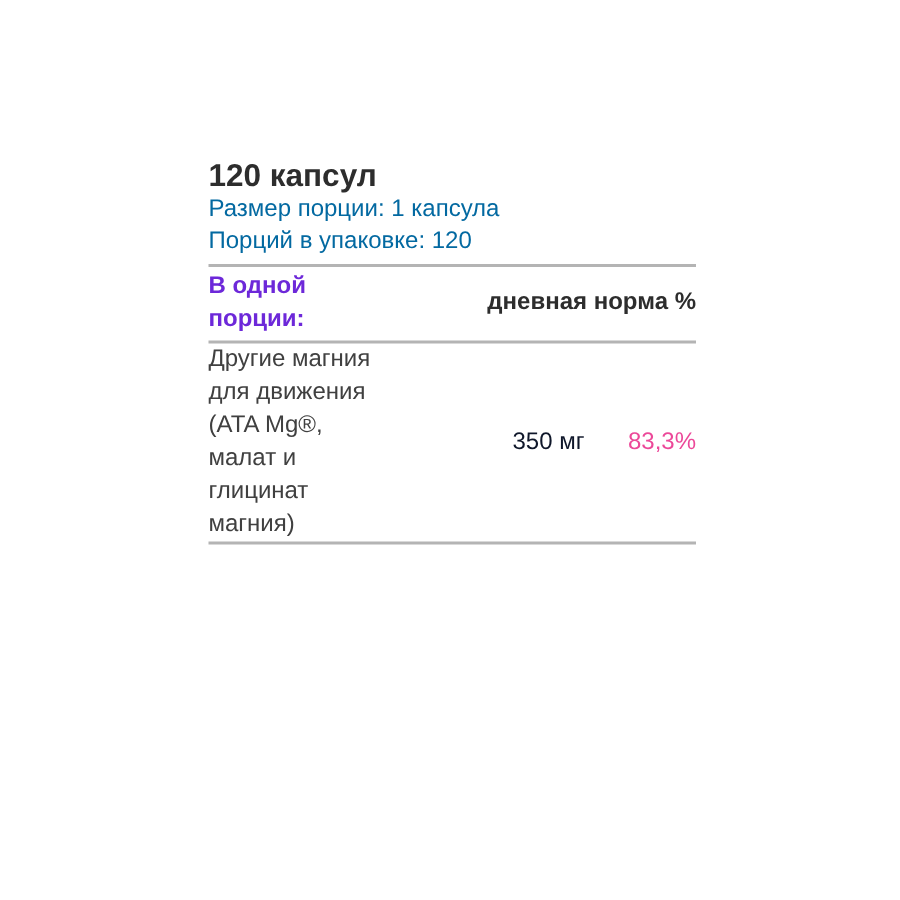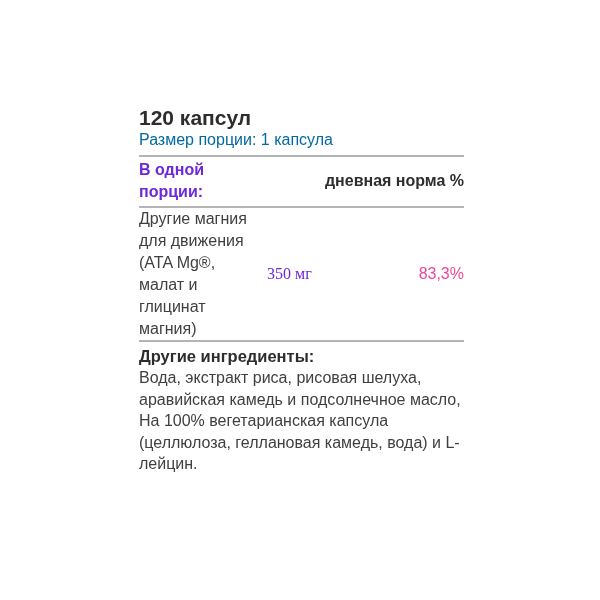--- a/index.html
+++ b/index.html
@@ -63,23 +63,22 @@
     display: grid;
     grid-template-columns: 128px 1fr auto;
     align-items: center;
   }
   .nutrient-name {
     line-height: 22px;
     white-space: pre;
     color: #404040;
   }
   .nutrient-amount {
-    text-align: left;
-    color: #6d28d9;
-    font-family: Liberation Serif, serif;
+    text-align: right;
+    color: #0f172a;
   }
   .nutrient-dv {
     text-align: right;
     color: #ec4899;
     margin-left: 29px;
   }
 
   
   .other-ingredients { padding-top: 3px; }
   .other-heading {
@@ -95,20 +94,21 @@
   }
 </style>
 </head>
 <body>
 
 <div class="label-card">
 
   <div class="top-info">
     <div class="product-title">120 капсул</div>
     <div class="serving-line">Размер порции: 1 капсула</div>
+    <div class="serving-line">Порций в упаковке: 120</div>
   </div>
 
   <div class="divider"></div>
 
   <div class="table-header">
     <div class="per-serving-header">В одной
 порции:</div>
     <div class="daily-value-header">дневная норма %</div>
   </div>
 
@@ -120,22 +120,14 @@
 (ATA Mg®,
 малат и
 глицинат
 магния)</div>
     <div class="nutrient-amount">350 мг</div>
     <div class="nutrient-dv">83,3%</div>
   </div>
 
   <div class="divider"></div>
 
-  <div class="other-ingredients">
-    <div class="other-heading">Другие ингредиенты:</div>
-    <div class="other-text">Вода, экстракт риса, рисовая шелуха,
-аравийская камедь и подсолнечное масло,
-На 100% вегетарианская капсула
-(целлюлоза, геллановая камедь, вода) и L-
-лейцин.</div>
-  </div>
 
 </div>
 
 </body></html>

